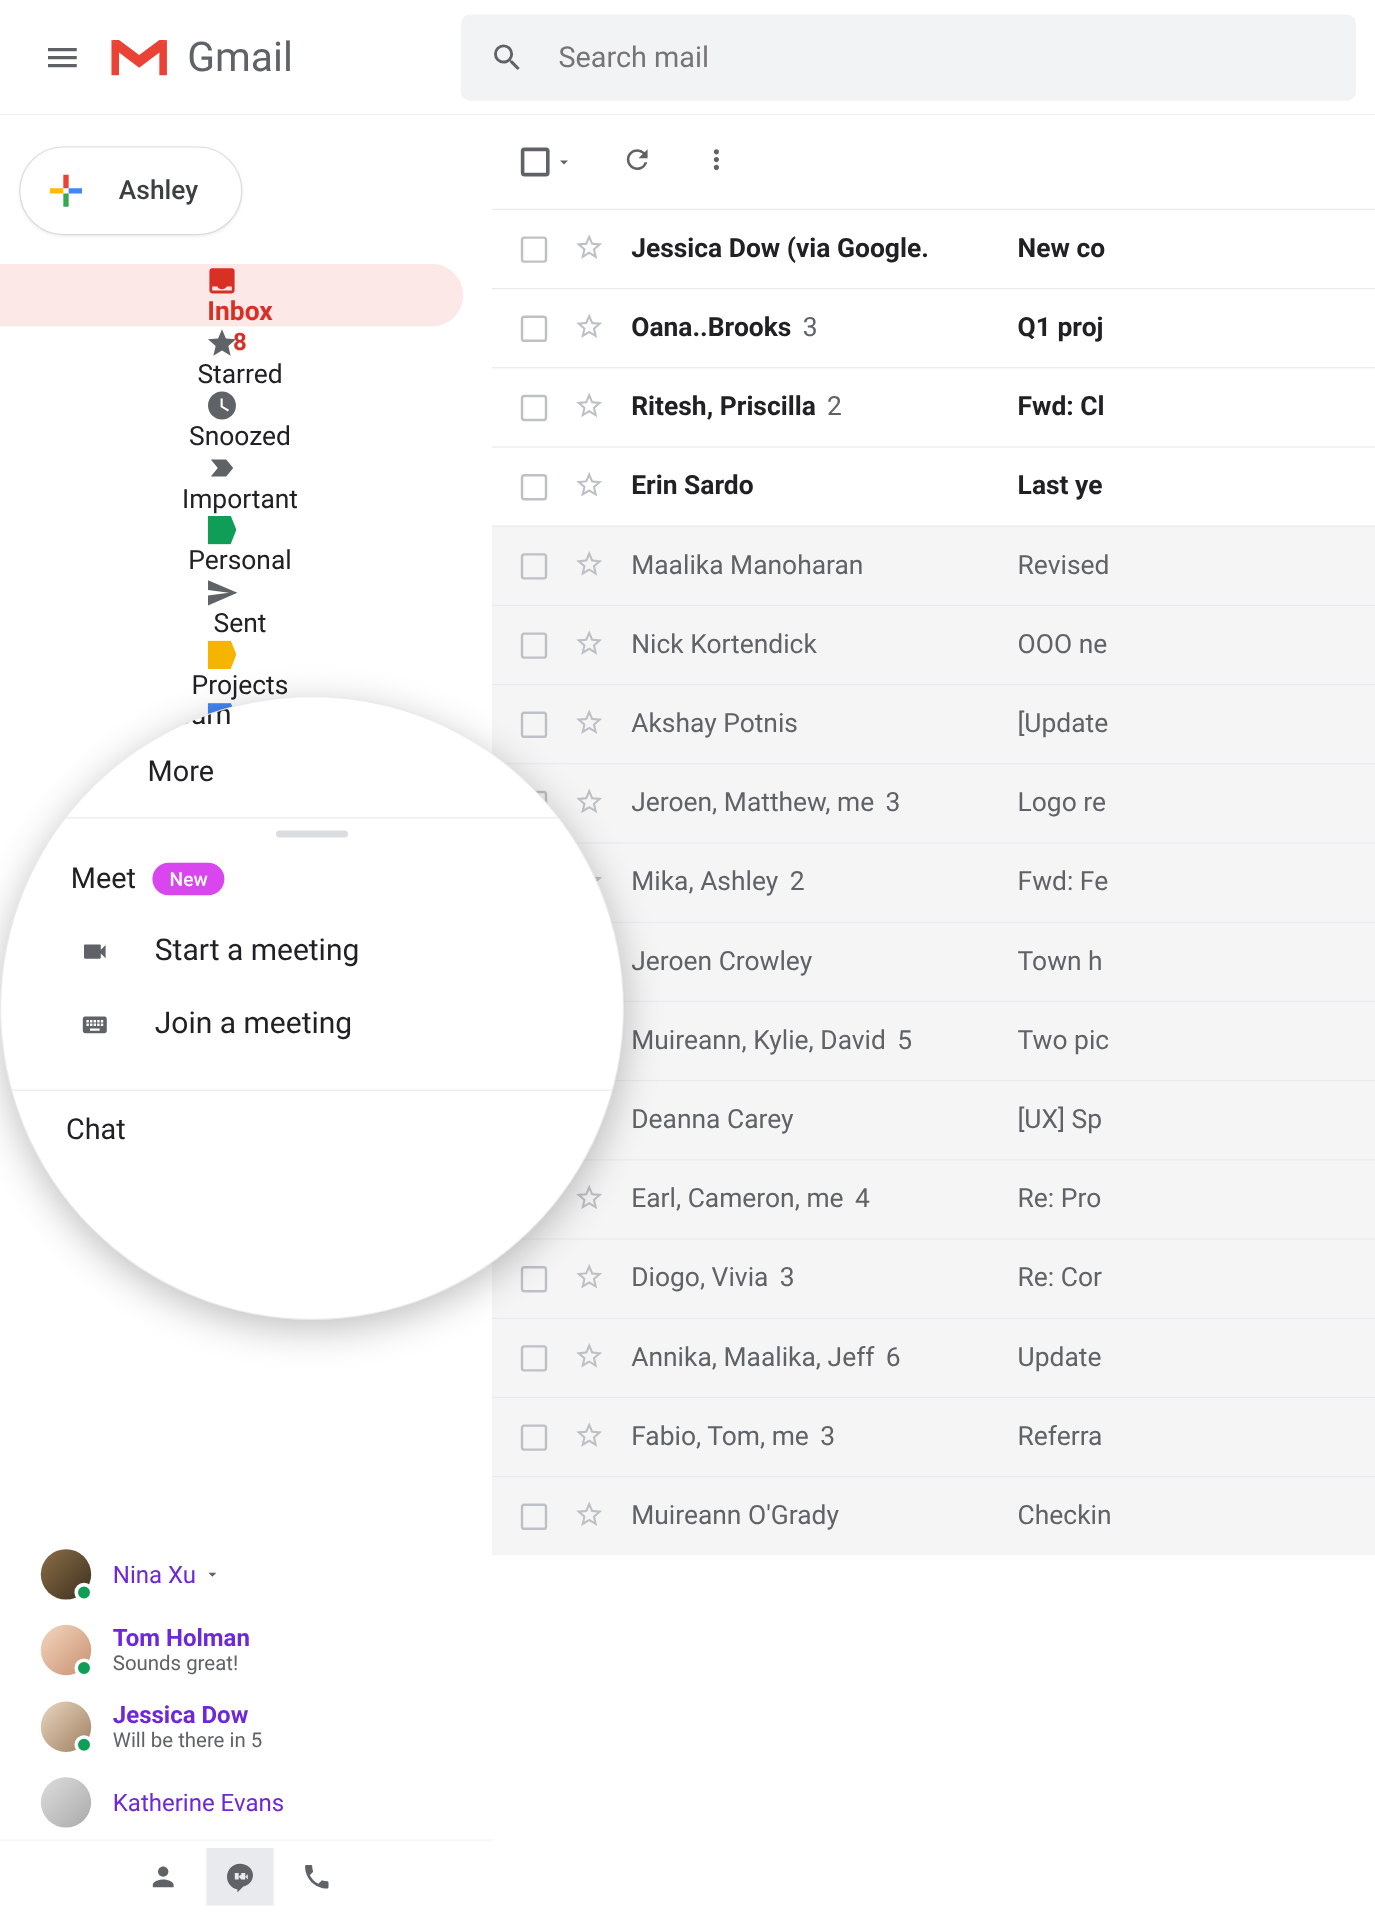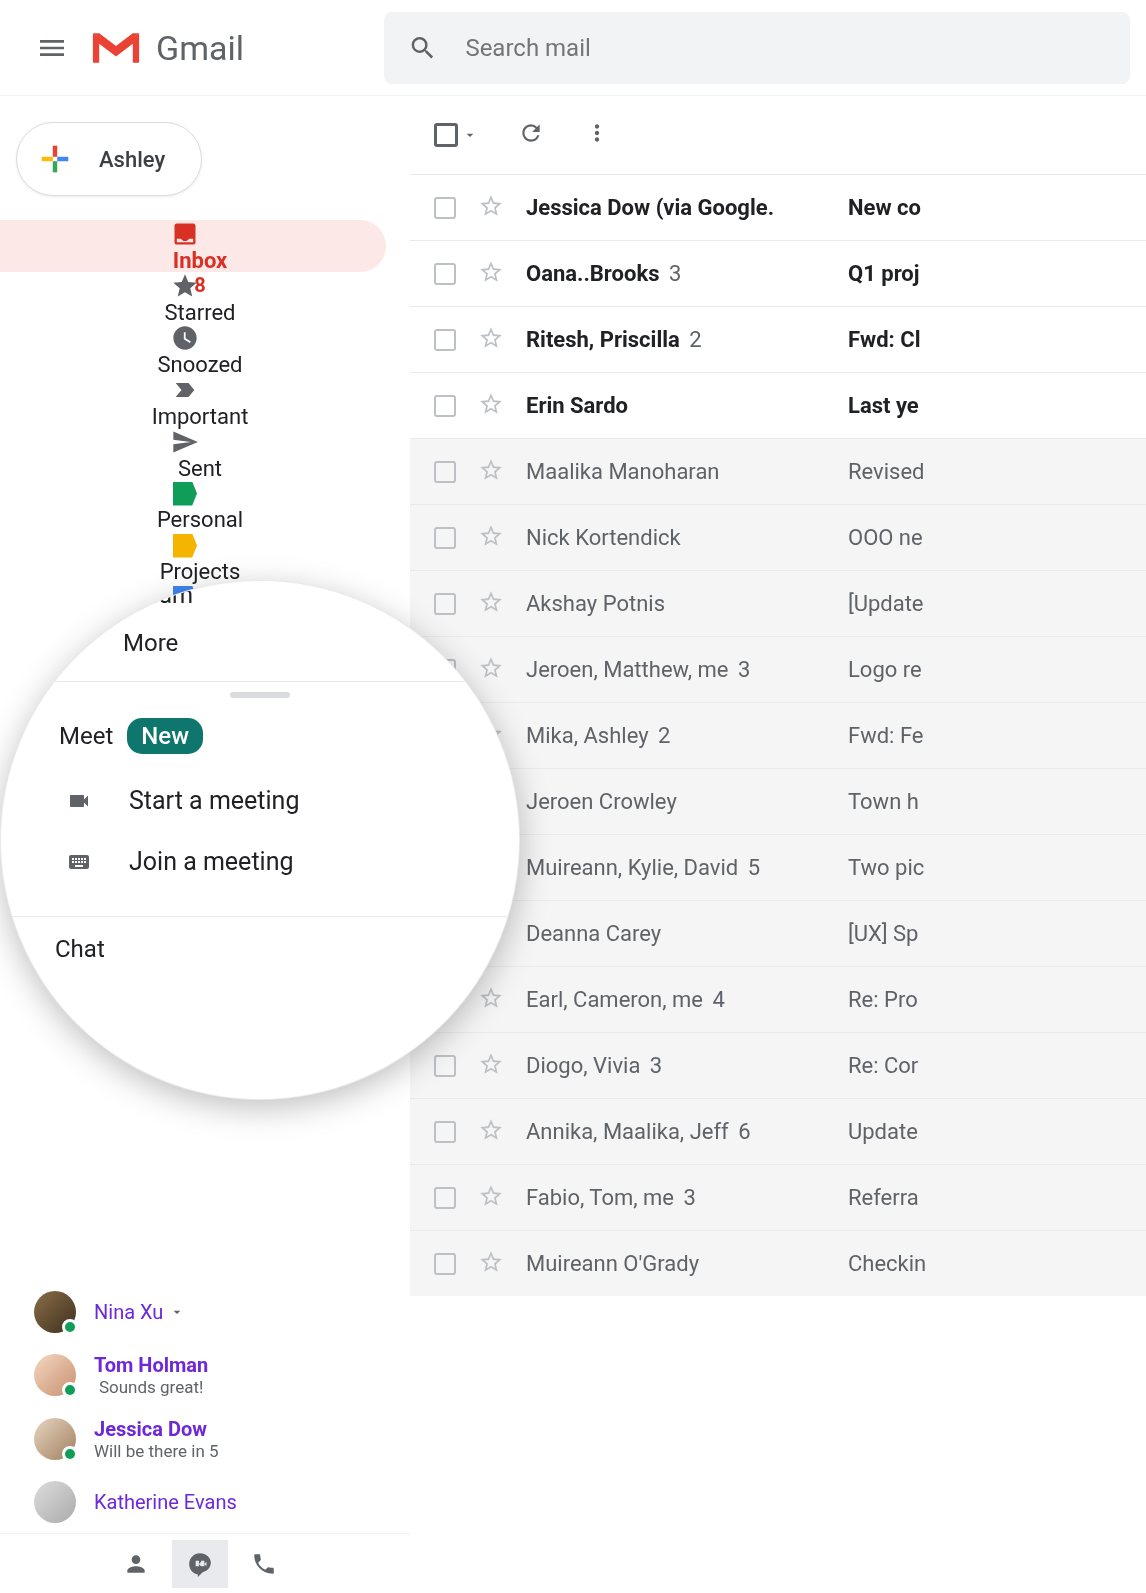--- a/index.html
+++ b/index.html
@@ -37,21 +37,21 @@
 .label-ref { background: #4285f4; clip-path: polygon(0 0, 80% 0, 100% 50%, 80% 100%, 0 100%); }
 .label-red { background: #db4437; clip-path: polygon(0 0, 80% 0, 100% 50%, 80% 100%, 0 100%); }
 
 .chat-section { position: absolute; bottom: 0; left: 0; right: 0; padding: 0 0 0 0; }
 .chat-row { display: flex; align-items: center; padding: 10px 24px 10px 34px; cursor: pointer; }
 .chat-avatar { width: 42px; height: 42px; border-radius: 50%; background: #ccc; position: relative; margin-right: 18px; flex-shrink: 0; }
 .chat-avatar.a1{background:linear-gradient(135deg,#8b6f47,#3d2f1f);} .chat-avatar.a2{background:linear-gradient(135deg,#f4d7c0,#c89070);} .chat-avatar.a3{background:linear-gradient(135deg,#e8d5c0,#a08060);} .chat-avatar.a4{background:linear-gradient(135deg,#ddd,#aaa);}
 .presence { position: absolute; bottom: -2px; right: -2px; width: 16px; height: 16px; background: #0f9d58; border: 3px solid #fff; border-radius: 50%; }
 .chat-info { display: flex; flex-direction: column; }
 .chat-name { font-size: 20px; font-weight: 700; color: #6d28d9; }
-.chat-preview { font-size: 17px; color: #5f6368; text-align: center; }
+.chat-preview { font-size: 17px; color: #5f6368; }
 .chat-row.self .chat-name { font-weight: 400; }
 .chat-row.self svg { width: 16px; height: 16px; fill: #5f6368; margin-left: 6px; }
 
 .content { flex: 1; }
 .toolbar { display: flex; align-items: center; height: 78px; padding: 0 24px; gap: 40px; }
 .toolbar-check { display: flex; align-items: center; gap: 4px; }
 .toolbar-check .box { width: 24px; height: 24px; border: 3px solid #5f6368; border-radius: 3px; }
 .toolbar-check svg { width: 16px; height: 16px; fill: #5f6368; }
 .toolbar-btn svg { width: 26px; height: 26px; fill: #5f6368; cursor: pointer; }
 
@@ -68,21 +68,21 @@
 
 .magnifier{position:absolute;width:520px;height:520px;border-radius:50%;background:#fff;box-shadow:0 8px 32px rgba(0,0,0,0.25);left:0px;top:580px;overflow:hidden;border:1px solid rgba(0,0,0,0.08);}
 .mag-content{padding:0;}
 .mag-top{display:flex;align-items:center;padding:0 0 12px 132px;font-size:24px;color:#202124;}
 .mag-more{display:flex;align-items:center;padding:8px 0 8px 68px;font-size:24px;color:#202124;gap:32px;}
 .mag-more svg{width:22px;height:22px;fill:#5f6368;}
 .mag-divider{height:1px;background:#e8eaed;margin:16px 0 0 0;}
 .mag-handle{width:60px;height:6px;background:#dadce0;border-radius:3px;margin:10px auto 16px;}
 .mag-section{display:flex;align-items:center;gap:14px;padding:4px 0 16px 58px;}
 .mag-section-title{font-size:24px;color:#202124;font-weight:400;}
-.mag-badge{background:#0f766e;color:#fff;font-size:24px;font-weight:500;padding:4px 14px;border-radius:15px;}
+.mag-badge{background:#d946ef;color:#fff;font-size:16px;font-weight:500;padding:4px 14px;border-radius:15px;}
 .mag-item{display:flex;align-items:center;gap:34px;padding:16px 0 16px 62px;cursor:pointer;}
 .mag-item svg{width:32px;height:24px;fill:#5f6368;}
 .mag-item span{font-size:25px;color:#202124;}
 .mag-chat-divider{height:1px;background:#e8eaed;margin:24px 0 18px 0;}
 .mag-chat-title{font-size:24px;padding:0 0 0 54px;}
 
 .footer { position: absolute; bottom: 0; left: 0; width: 410px; height: 60px; display: flex; align-items: center; justify-content: flex-start; gap: 8px; padding-left: 108px; background:#fff; border-top:1px solid #f1f3f4;}
 .footer-btn { width: 56px; height: 48px; display: flex; align-items: center; justify-content: center; cursor: pointer; }
 .footer-btn.active { background: #e8eaed; }
 .footer-btn svg { width: 26px; height: 26px; fill: #5f6368; }
@@ -153,31 +153,31 @@
     <div class="nav-item">
       <div class="nav-icon">
           <svg viewBox="0 0 24 24">
             <path d="M4 18h11l5-6-5-6H4l5 6z"></path>
           </svg>
         </div>
       <span class="nav-label">Important</span>
     </div>
     <div class="nav-item">
       <div class="nav-icon">
+          <div class="label-icon label-personal"></div>
+        </div>
+      <span class="nav-label">Personal</span>
+    </div>
+    <div class="nav-item">
+      <div class="nav-icon">
           <svg viewBox="0 0 24 24">
             <path d="M2.01 21L23 12 2.01 3 2 10l15 2-15 2z"></path>
           </svg>
         </div>
       <span class="nav-label">Sent</span>
-    </div>
-    <div class="nav-item">
-      <div class="nav-icon">
-          <div class="label-icon label-personal"></div>
-        </div>
-      <span class="nav-label">Personal</span>
     </div>
     <div class="nav-item">
       <div class="nav-icon">
           <div class="label-icon label-projects"></div>
         </div>
       <span class="nav-label">Projects</span>
     </div>
     <div class="nav-item">
       <div class="nav-icon">
           <div class="label-icon label-ref"></div>

